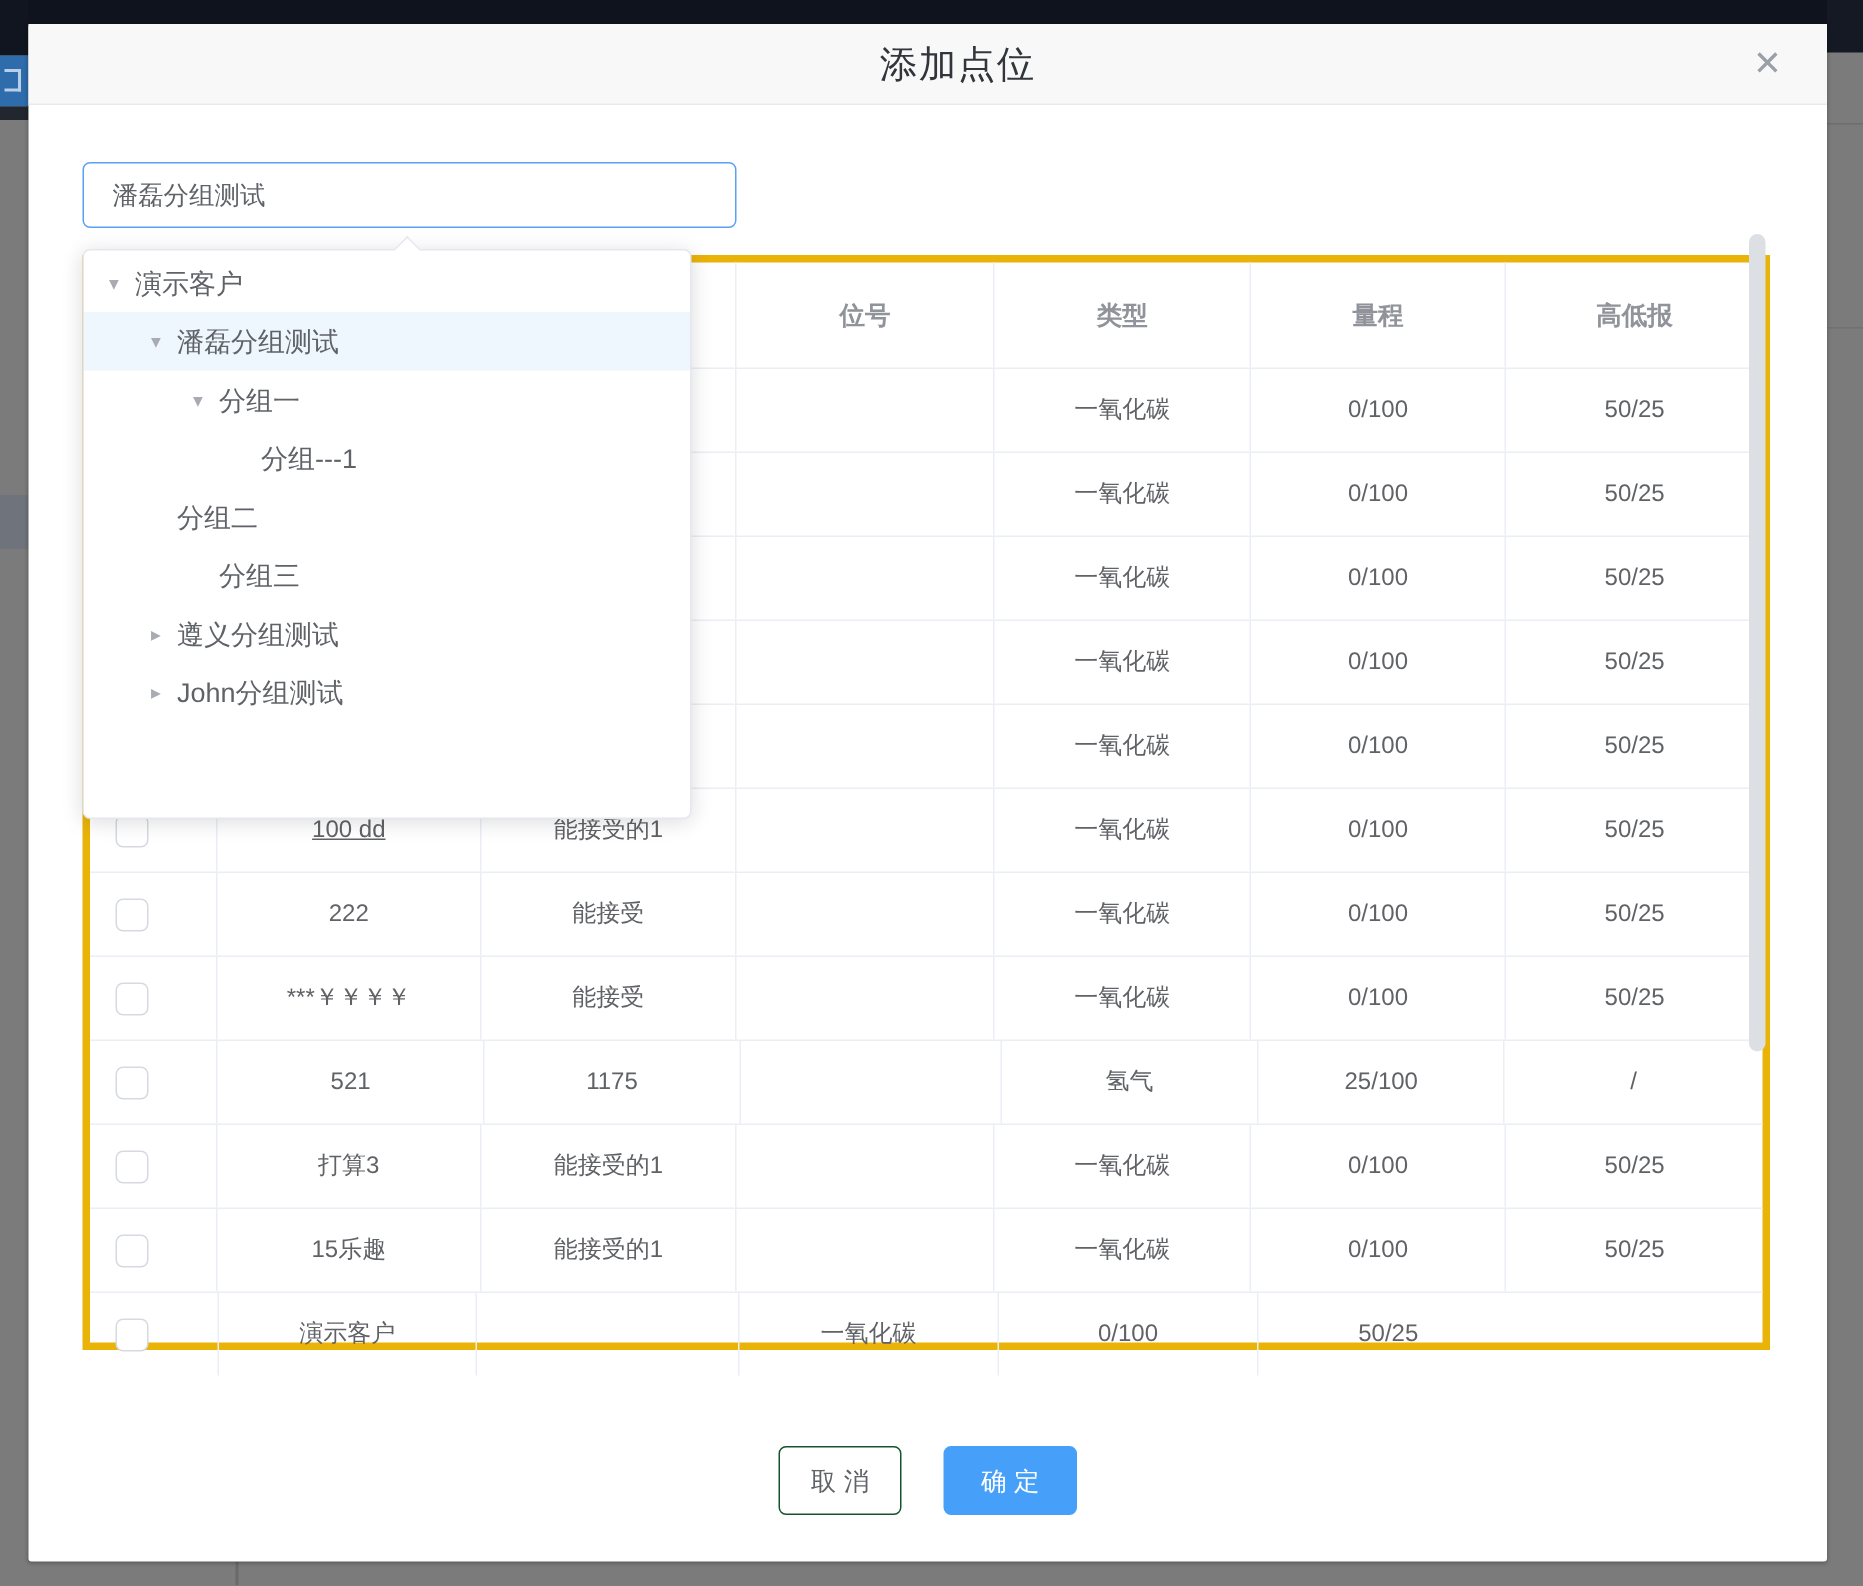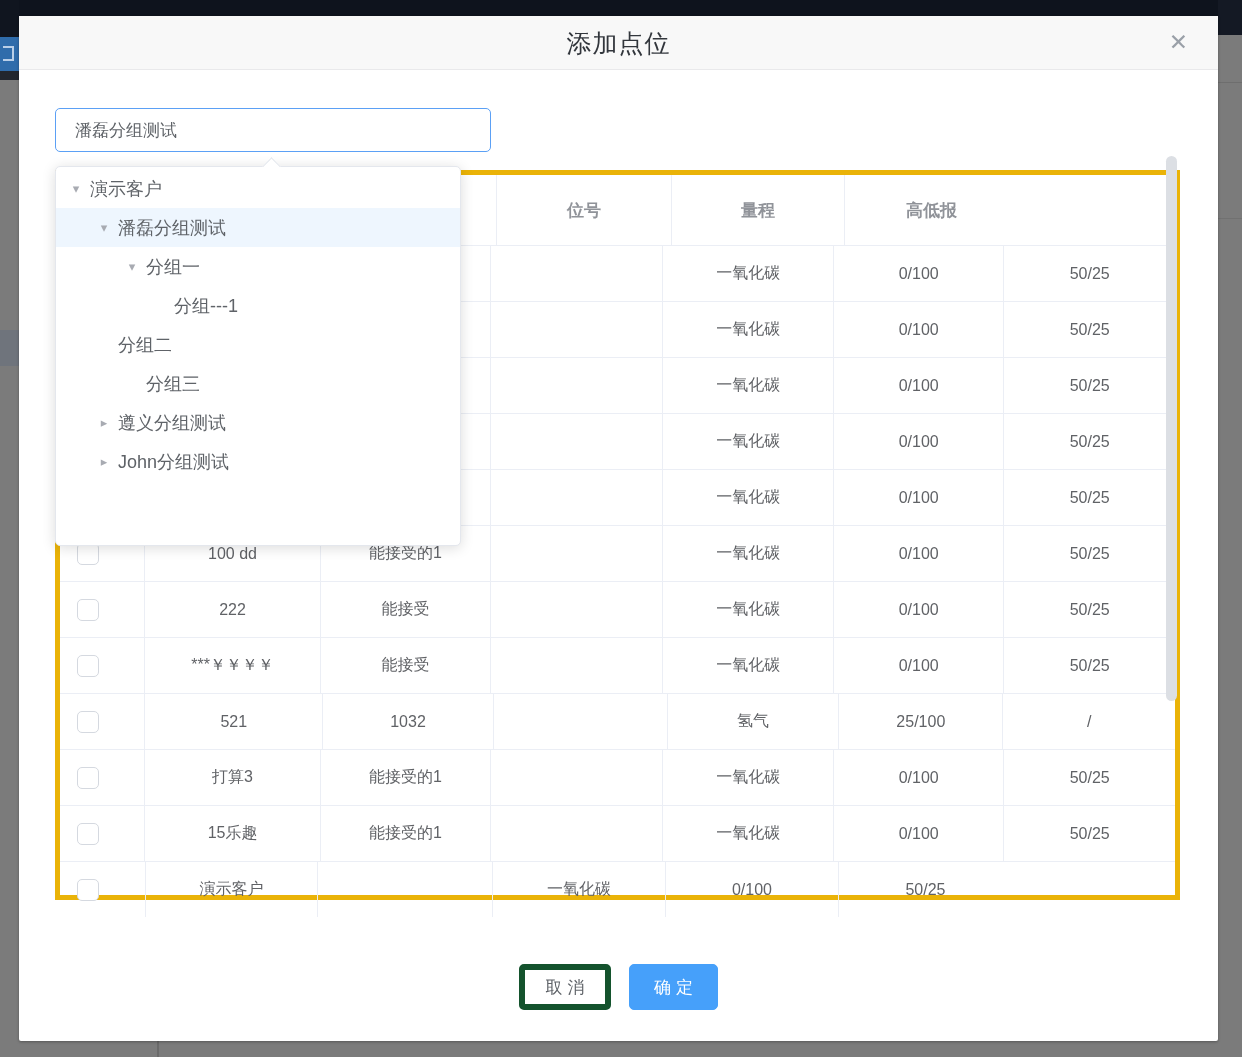--- a/index.html
+++ b/index.html
@@ -18,21 +18,21 @@
   .side-blue{left:0;top:37px;width:19px;height:34px;background:#2f6cab;}
   .side-blue-glyph{left:3px;top:9px;width:11px;height:15px;border:2px solid #b9cfe8;border-left:none;position:absolute;box-sizing:border-box;}
   .side-dark{left:0;top:71px;width:19px;height:9px;background:#22262e;}
   .side-band{left:0;top:330px;width:19px;height:36px;background:#6f747c;}
   .right-line1{left:1218px;top:82px;width:24px;height:1px;background:#6e6e6e;}
   .right-line2{left:1218px;top:218px;width:24px;height:1px;background:#717171;}
   .bottom-vline{left:157px;top:1041px;width:2px;height:16px;background:#6a6a6a;}
 
   
   .dialog{left:19px;top:16px;width:1199px;height:1025px;background:#ffffff;border-radius:2px;box-shadow:0 1px 3px rgba(0,0,0,.3);}
-  .dialog-header{left:0;top:0;width:100%;height:54px;background:#f8f8f8;border-bottom:1px solid #e9e9eb;}
+  .dialog-header{left:0;top:0;width:100%;height:54px;background:#f8f8f8;border-bottom:1px solid #e9e9eb;padding-left:20px;}
   .dialog-title{width:100%;text-align:center;line-height:54px;font-size:25px;font-weight:500;color:#32363c;letter-spacing:1px;}
   .close{right:24px;top:0;height:54px;line-height:52px;font-size:23px;color:#9aa0a8;cursor:pointer;padding:0 6px;}
 
   
   .search{left:36px;top:92px;width:436px;height:44px;border:1px solid #5ba0f5;border-radius:5px;background:#fff;
     font-size:17px;color:#5f6368;padding:0 19px;outline:none;font-family:inherit;}
 
   
   .tablewrap{left:36px;top:154px;width:1125px;height:730px;border:5px solid #eab308;background:#fff;}
   .thead{display:flex;height:70px;border-bottom:1px solid #ebeef5;}
@@ -52,21 +52,21 @@
   .tree-arrow{left:209px;top:-7px;width:12px;height:12px;background:#fff;border-left:1px solid #e4e7ed;border-top:1px solid #e4e7ed;transform:rotate(45deg);position:absolute;}
   .tree-list{position:absolute;left:0;top:2px;width:100%;}
   .tree-item{display:flex;align-items:center;height:39px;cursor:pointer;}
   .tree-item.selected{background:#eef6fe;}
   .caret{display:inline-block;width:24px;text-align:center;font-size:13px;color:#a8abb2;flex:none;}
   .tree-label{font-size:18px;color:#5f6368;margin-left:2px;white-space:nowrap;}
 
   
   .btn{top:948px;height:46px;border-radius:5px;font-size:17px;letter-spacing:5px;text-indent:5px;
     display:flex;align-items:center;justify-content:center;cursor:pointer;font-family:inherit;}
-  .btn-cancel{left:500px;width:92px;background:#fff;border:6px solid #14532d;color:#5f6368;}
+  .btn-cancel{left:500px;width:82px;background:#fff;border:1px solid #14532d;color:#5f6368;}
   .btn-confirm{left:610px;width:89px;background:#46a0fa;border:1px solid #46a0fa;color:#ffffff;}
 </style>
 </head>
 <body>
 
 <div class="stage">
 
   <div class="abs topbar"></div>
   <div class="abs corner-black-left"></div>
   <div class="abs corner-black-right"></div>
@@ -87,20 +87,21 @@
     </div>
 
     <input class="abs search" type="text" value="潘磊分组测试" style="">
 
     <div class="abs tablewrap">
       <div class="thead" id="thead">
           <div class="th" style="width: 85px;"></div>
           <div class="th" style="width: 178px;"></div>
           <div class="th" style="width: 171px;"></div>
           <div class="th" style="width: 174px;">位号</div>
+          <div class="th" style="width: 172px;">类型</div>
           <div class="th" style="width: 172px;">量程</div>
           <div class="th" style="width: 173px;">高低报</div>
         </div>
       <div id="tbody">
           <div class="tr">
             <div class="td cbcell" style="width: 85px;">
               <span class="cb"></span>
             </div>
             <div class="td" style="width: 178px;"></div>
             <div class="td" style="width: 171px;"></div>
@@ -150,21 +151,21 @@
             <div class="td" style="width: 171px;"></div>
             <div class="td" style="width: 174px;"></div>
             <div class="td" style="width: 172px;">一氧化碳</div>
             <div class="td" style="width: 172px;">0/100</div>
             <div class="td" style="width: 173px;">50/25</div>
           </div>
           <div class="tr">
             <div class="td cbcell" style="width: 85px;">
               <span class="cb"></span>
             </div>
-            <div class="td" style="width: 178px;">100 dd</div>
+            <div class="td" style="width: 178px; text-decoration: underline;">100 dd</div>
             <div class="td" style="width: 171px;">能接受的1</div>
             <div class="td" style="width: 174px;"></div>
             <div class="td" style="width: 172px;">一氧化碳</div>
             <div class="td" style="width: 172px;">0/100</div>
             <div class="td" style="width: 173px;">50/25</div>
           </div>
           <div class="tr">
             <div class="td cbcell" style="width: 85px;">
               <span class="cb"></span>
             </div>
@@ -184,21 +185,21 @@
             <div class="td" style="width: 174px;"></div>
             <div class="td" style="width: 172px;">一氧化碳</div>
             <div class="td" style="width: 172px;">0/100</div>
             <div class="td" style="width: 173px;">50/25</div>
           </div>
           <div class="tr">
             <div class="td cbcell" style="width: 85px;">
               <span class="cb"></span>
             </div>
             <div class="td" style="width: 178px;">521</div>
-            <div class="td" style="width: 171px;">1032</div>
+            <div class="td" style="width: 171px;">1175</div>
             <div class="td" style="width: 174px;"></div>
             <div class="td" style="width: 172px;">氢气</div>
             <div class="td" style="width: 164px;">25/100</div>
             <div class="td" style="width: 173px;">/</div>
           </div>
           <div class="tr">
             <div class="td cbcell" style="width: 85px;">
               <span class="cb"></span>
             </div>
             <div class="td" style="width: 178px;">打算3</div>

